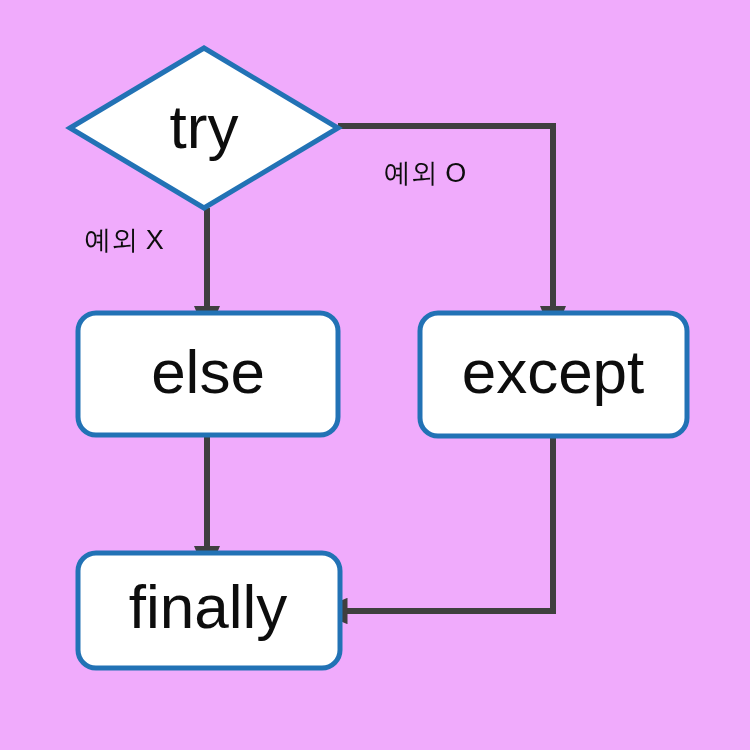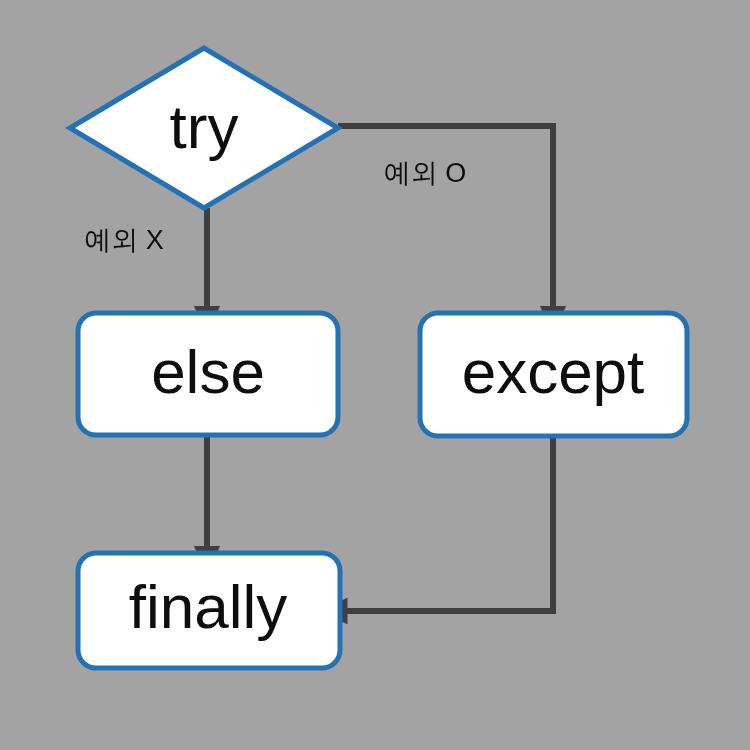--- a/index.html
+++ b/index.html
@@ -10,21 +10,21 @@
   body {
     width: 750px;
     height: 750px;
     font-family: "Liberation Sans", sans-serif;
     overflow: hidden;
   }
   #diagram-root {
     position: relative;
     width: 750px;
     height: 750px;
-    background: #a3a3a3;
+    background: #f0abfc;
   }
   svg#flowchart {
     display: block;
     width: 750px;
     height: 750px;
   }
   .node-shape {
     fill: #ffffff;
   }
   .node-label {

